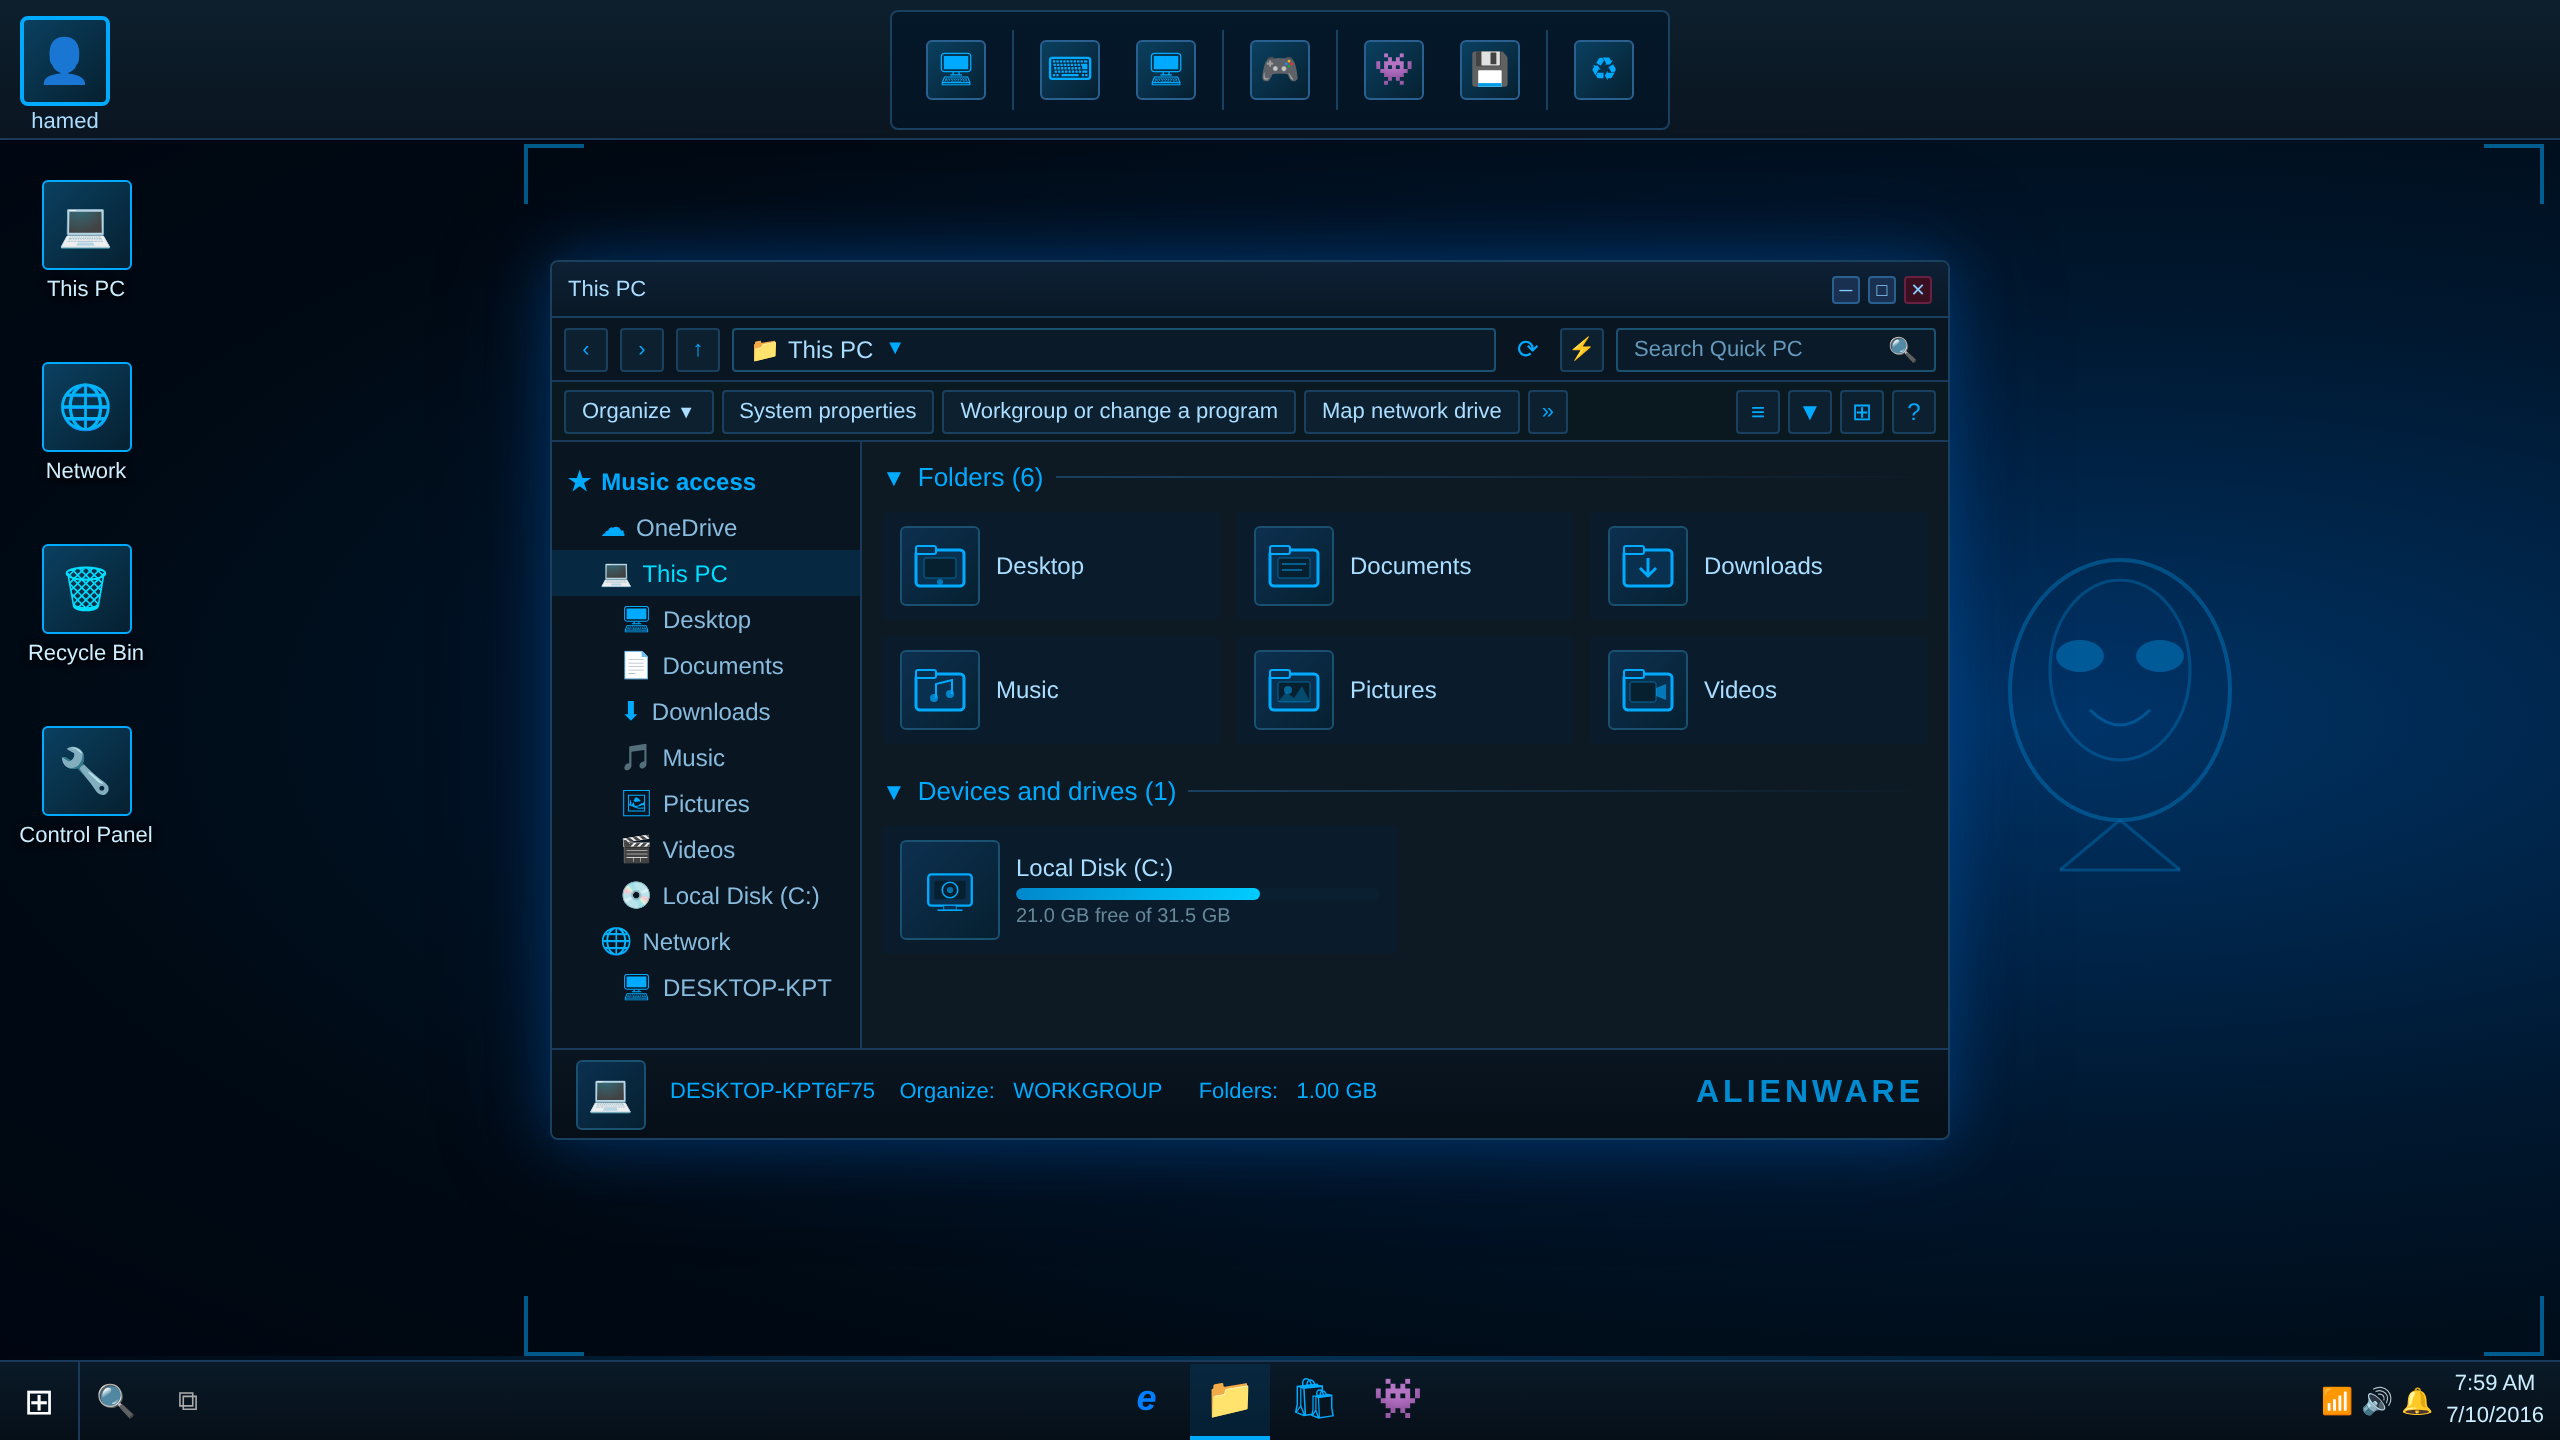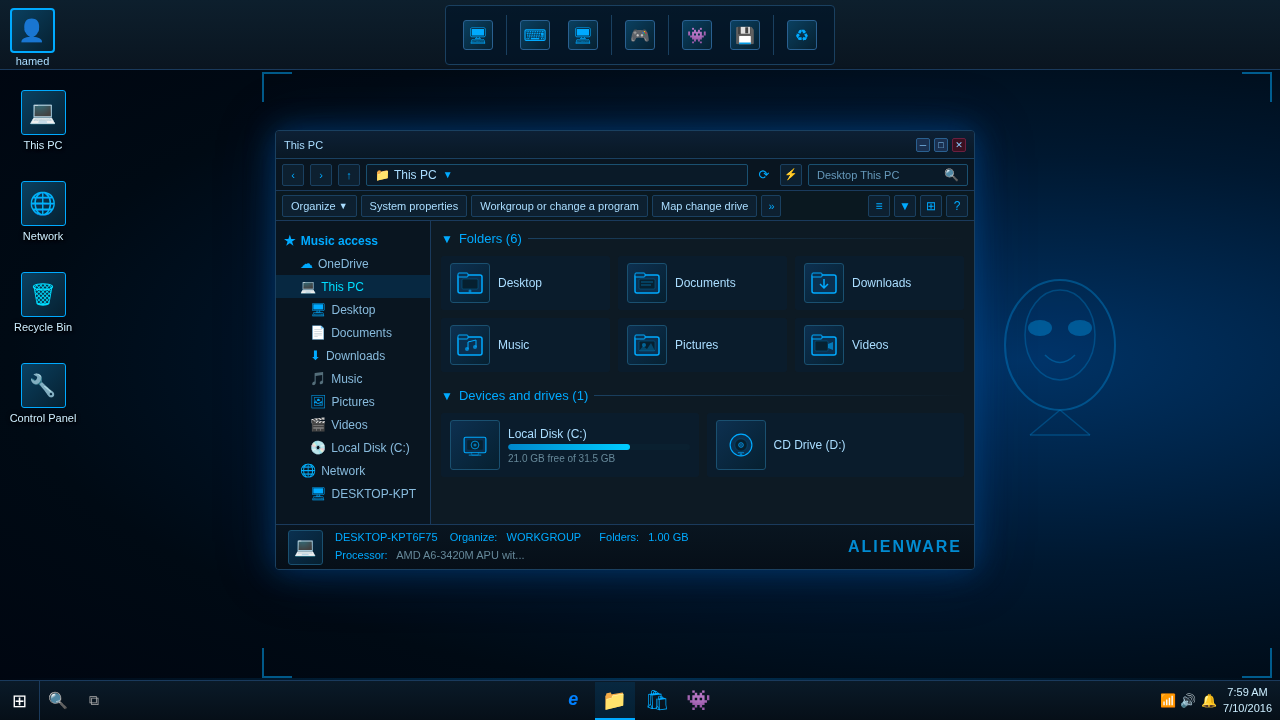--- a/index.html
+++ b/index.html
@@ -764,38 +764,38 @@
       <div class="nav-btn">›</div>
       <div class="nav-btn">↑</div>
       <div class="address-field">
         <span style="color:#00aaff;margin-right:4px;">📁</span>
         <span>This PC</span>
         <span style="color:#00aaff;margin-left:6px;font-size:10px;">▼</span>
       </div>
       <div class="refresh-btn">⟳</div>
       <div class="nav-btn" style="color:#00aaff;">⚡</div>
       <div class="search-field">
-        <span style="font-size:11px;">Desktop This PC</span>
+        <span style="font-size:11px;">Search Quick PC</span>
         <span style="margin-left:auto;color:#00aaff;font-size:12px;">🔍</span>
       </div>
     </div>
 
     <div class="explorer-toolbar">
       <div class="toolbar-btn">
         <span>Organize</span>
         <span style="font-size:9px;">▼</span>
       </div>
       <div class="toolbar-btn">
         <span>System properties</span>
       </div>
       <div class="toolbar-btn">
         <span>Workgroup or change a program</span>
       </div>
       <div class="toolbar-btn">
-        <span>Map change drive</span>
+        <span>Map network drive</span>
       </div>
       <div class="toolbar-more">»</div>
       <div class="toolbar-right">
         <div class="view-btn">≡</div>
         <div class="view-btn">▼</div>
         <div class="view-btn">⊞</div>
         <div class="view-btn">?</div>
       </div>
     </div>
 
@@ -958,58 +958,38 @@
             </div>
             <div class="drive-info">
               <div class="drive-name">Local Disk (C:)</div>
               <div class="drive-bar-container">
                 <div class="drive-bar" style="width:67%"></div>
               </div>
               <div class="drive-size">21.0 GB free of 31.5 GB</div>
             </div>
           </div>
 
-          <div class="drive-item">
-            <div class="folder-icon" style="width:50px;height:50px;">
-              <svg viewBox="0 0 36 36" fill="none">
-                <circle cx="18" cy="18" r="14" fill="#0a3050" stroke="#00aaff" stroke-width="1.5"></circle>
-                <circle cx="18" cy="18" r="8" fill="#062030" stroke="#006699" stroke-width="0.5"></circle>
-                <circle cx="18" cy="18" r="3" fill="#0a3050" stroke="#00aaff" stroke-width="1"></circle>
-                <circle cx="18" cy="18" r="1" fill="#00aaff" opacity="0.8"></circle>
-                <line x1="14" y1="28" x2="22" y2="28" stroke="#00aaff" stroke-width="1"></line>
-                <circle cx="18" cy="30" r="1.5" fill="#00aaff" opacity="0.6"></circle>
-              </svg>
-            </div>
-            <div class="drive-info">
-              <div class="drive-name">CD Drive (D:)</div>
-            </div>
-          </div>
         </div>
       </div>
     </div>
 
     <div class="status-bar">
       <div class="status-pc-icon">💻</div>
       <div class="status-info">
         <div>
           <span>DESKTOP-KPT6F75</span>
           &nbsp;&nbsp;
           <span>Organize:</span>
           &nbsp;
           <span>WORKGROUP</span>
           &nbsp;&nbsp;&nbsp;&nbsp;
           <span>Folders:</span>
           &nbsp;
           <span>1.00 GB</span>
         </div>
-        <div>
-          <span>Processor:</span>
-          &nbsp;
-          <span style="color:#668899;">AMD A6-3420M APU wit...</span>
-        </div>
       </div>
       <div class="alienware-brand">ALIENWARE</div>
     </div>
   </div>
 
   <div class="edge-glow-top"></div>
   <div class="edge-glow-bottom"></div>
 
   <div class="taskbar">
     <div class="taskbar-start">⊞</div>

